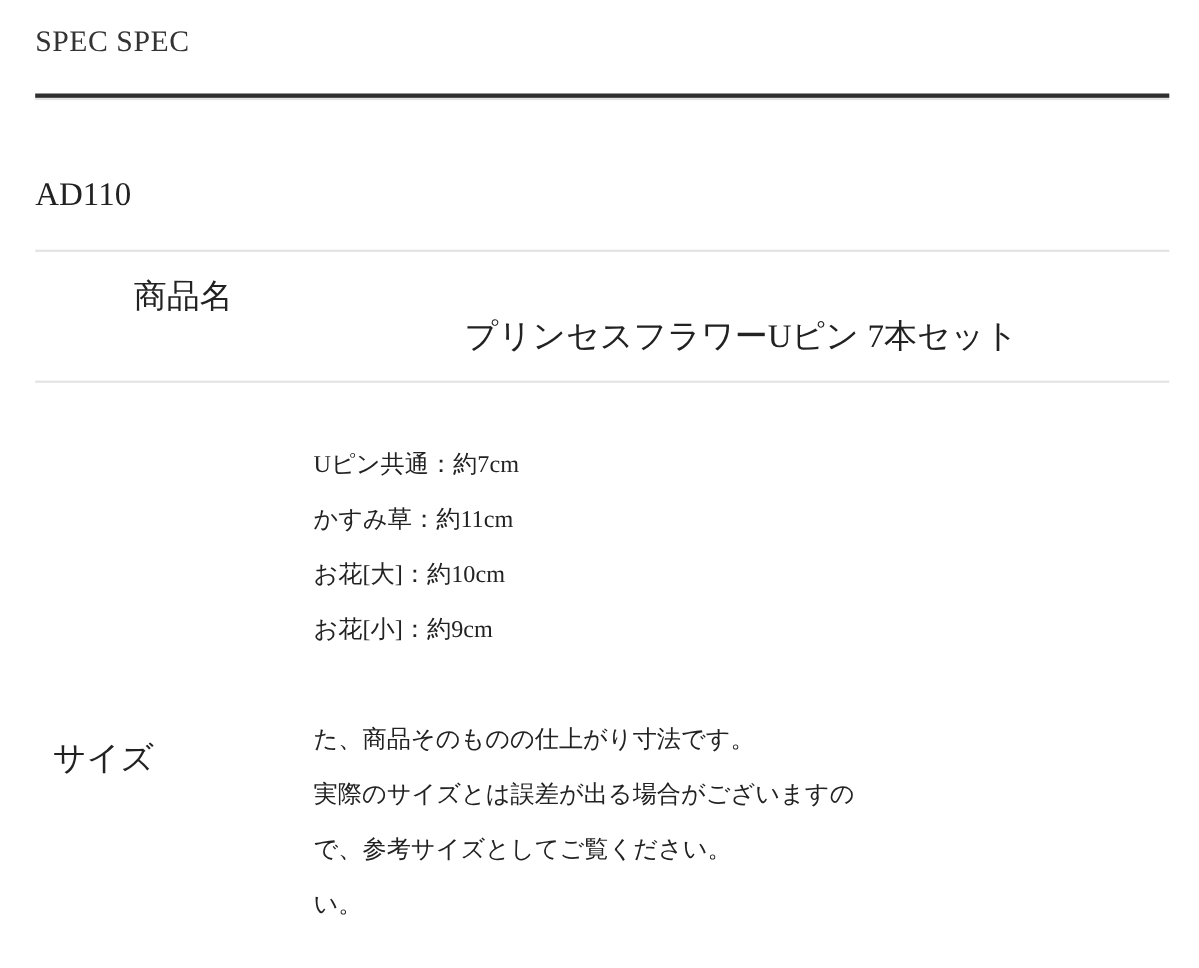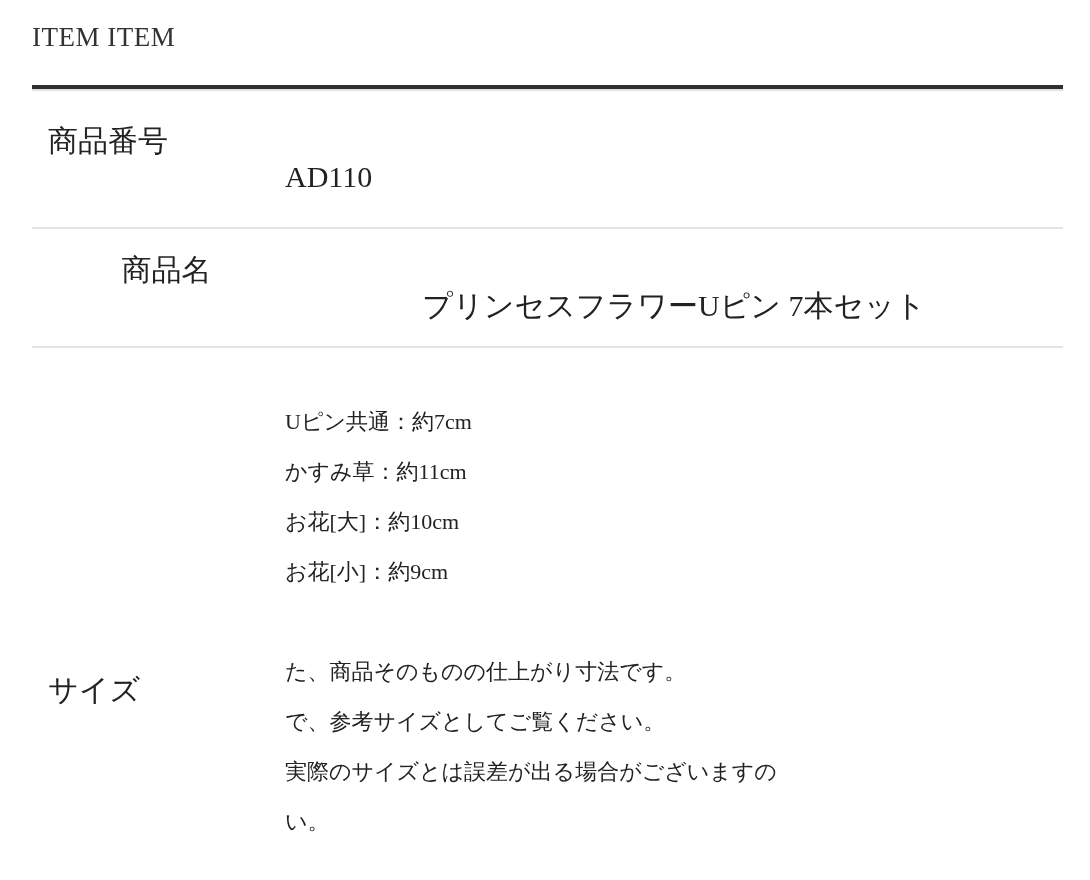--- a/index.html
+++ b/index.html
@@ -56,43 +56,42 @@
     line-height: 50px;
     min-height: 50px;
     white-space: nowrap;
   }
 </style>
 </head>
 <body>
 
 <div class="wrap">
 
-  <h2 class="heading">ITEM ITEM</h2>
+  <h2 class="heading">SPEC SPEC</h2>
 
   <div class="spec-table">
 
     <div class="spec-row row-number">
-      <div class="cell-label">商品番号</div>
       <div class="cell-value">AD110</div>
     </div>
 
     <div class="spec-row row-name">
       <div class="cell-label">商品名</div>
       <div class="cell-value">プリンセスフラワーUピン 7本セット</div>
     </div>
 
     <div class="spec-row row-size">
       <div class="cell-label">サイズ</div>
       <div class="cell-value">
         <div class="line">Uピン共通：約7cm</div>
         <div class="line">かすみ草：約11cm</div>
         <div class="line">お花[大]：約10cm</div>
         <div class="line">お花[小]：約9cm</div>
         <div class="line"></div>
         <div class="line">た、商品そのものの仕上がり寸法です。</div>
+        <div class="line">実際のサイズとは誤差が出る場合がございますの</div>
         <div class="line">で、参考サイズとしてご覧ください。</div>
-        <div class="line">実際のサイズとは誤差が出る場合がございますの</div>
         <div class="line">い。</div>
       </div>
     </div>
 
   </div>
 </div>
 
 </body></html>

